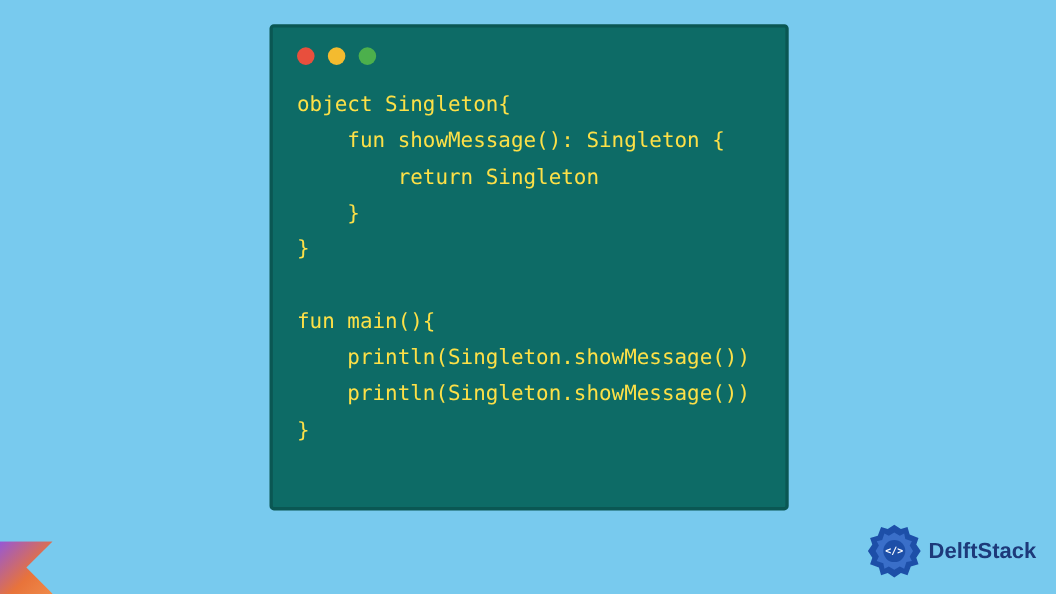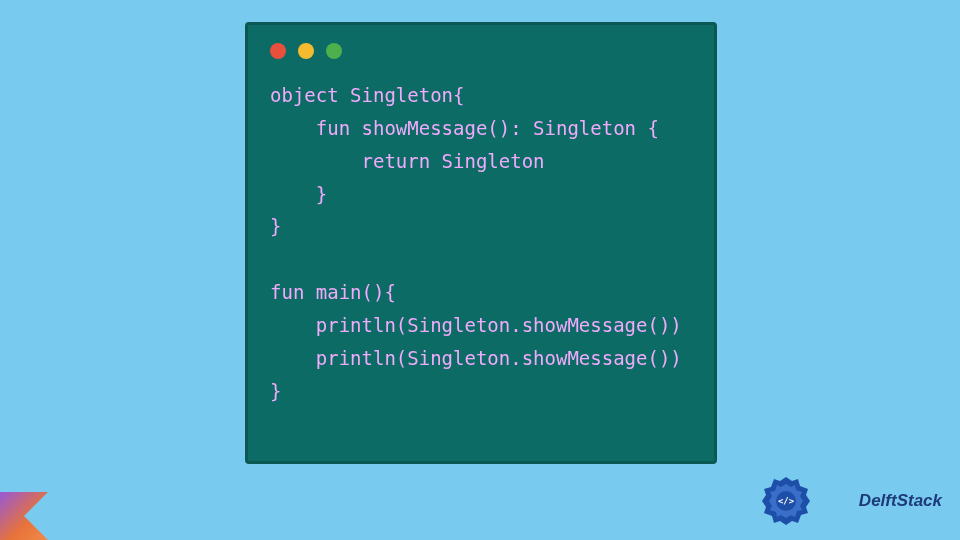--- a/index.html
+++ b/index.html
@@ -29,21 +29,21 @@
     }
     .dot {
       width: 16px;
       height: 16px;
       border-radius: 50%;
     }
     .dot-red { background: #e84f3d; }
     .dot-yellow { background: #f4bb2f; }
     .dot-green { background: #4cb04c; }
     .code {
-      color: #f0abfc;
+      color: #fde047;
       font-family: "SF Mono", Monaco, Consolas, monospace;
       font-size: 19px;
       line-height: 1.73;
       white-space: pre;
     }
     .kotlin-badge {
       position: absolute;
       left: 0;
       bottom: 0;
       width: 0;
@@ -71,25 +71,23 @@
     }
     .brand-icon {
       width: 50px;
       height: 50px;
       position: relative;
       display: flex;
       align-items: center;
       justify-content: center;
     }
     .brand-text {
-      font-size: 17px;
+      font-size: 20px;
       font-weight: 500;
-      font-style: italic;
       color: #1d3a7a;
-      margin-left: 42px;
     }
     .brand-text .bold { font-weight: 700; }
   </style>
 </head>
 <body>
 
 <div class="code-window">
   <div class="window-dots">
     <div class="dot dot-red"></div>
     <div class="dot dot-yellow"></div>

